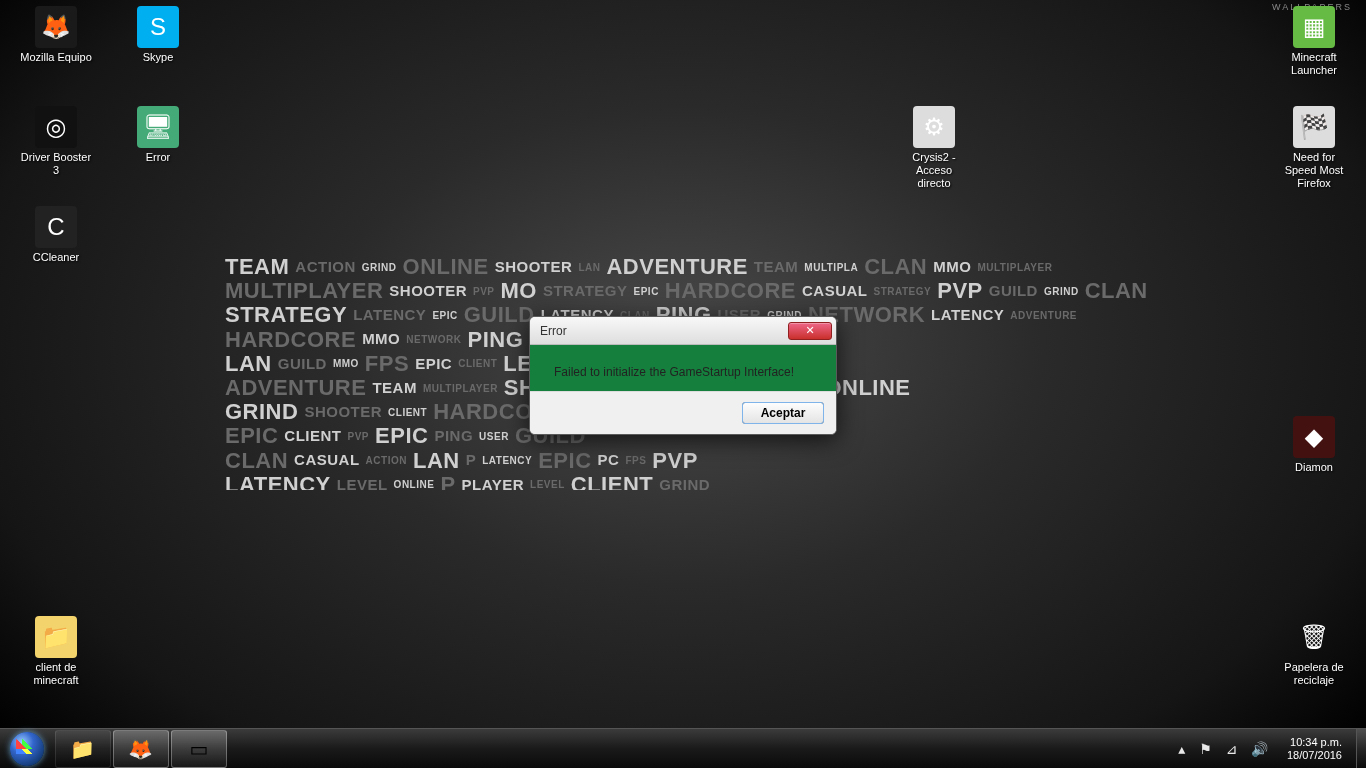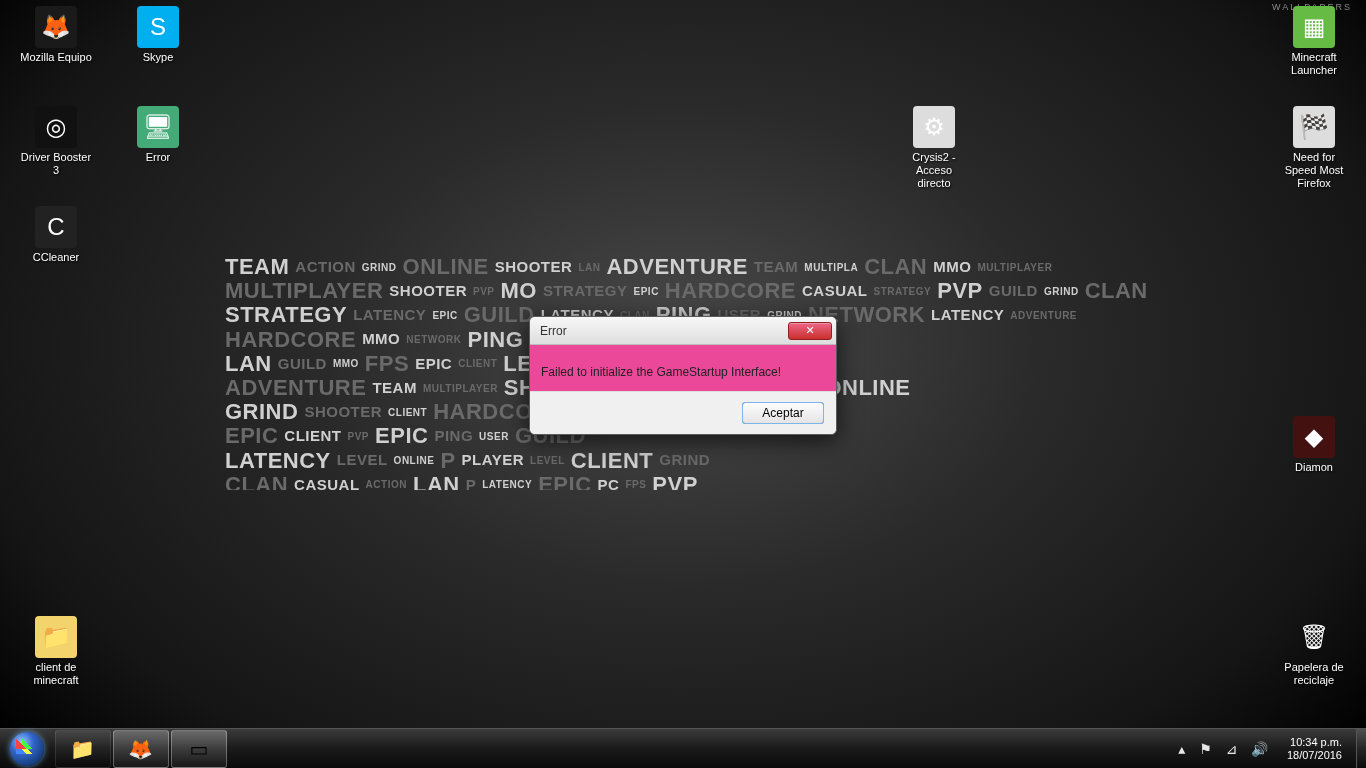--- a/index.html
+++ b/index.html
@@ -16,23 +16,23 @@
 .cloud{ position:absolute; left:180px; top:255px; width:1010px; height:235px; overflow:hidden; pointer-events:none;margin-left:42px;}
 .cloud span{ display:inline-block; color:#d0d0d0; font-weight:bold; letter-spacing:0.5px; text-transform:uppercase; margin:0 3px; vertical-align:middle; line-height:1.1;}
 .cloud .dim{ color:#6a6a6a; }
 .cloud .big{ font-size:22px; } .cloud .med{ font-size:15px; } .cloud .sm{ font-size:10px; }
 .cloud .row{ white-space:nowrap; }
 
 .dialog{ position:absolute; left:529px; top:316px; width:308px; background:#f0f0f0; border:1px solid #5a5a5a; border-radius:6px; box-shadow:0 5px 25px rgba(0,0,0,0.7);}
 .titlebar{ height:28px; background:linear-gradient(#f8f8f8,#dedede); border-bottom:1px solid #bbb; border-radius:5px 5px 0 0; display:flex; align-items:center; padding:0 4px 0 10px;}
 .titlebar .ttl{ font-size:12px; color:#333; flex:1;}
 .closebtn{ width:44px; height:18px; background:linear-gradient(#e68,#c9302c); border:1px solid #902020; border-radius:3px; color:#fff; font-size:11px; display:flex; align-items:center; justify-content:center; cursor:pointer; box-shadow:inset 0 1px 0 rgba(255,255,255,0.3);}
-.dlgbody{ padding:20px 11px 12px; background:#ec4899; font-size:12px; color:#222;}
+.dlgbody{ padding:20px 24px 12px; background:#15803d; font-size:12px; color:#222;}
 .dlgfoot{ padding:10px 12px; background:#f0f0f0; text-align:right; border-top:1px solid #ddd; border-radius:0 0 5px 5px;}
-.okbtn{ min-width:82px; padding:3px 12px; font-size:12px; background:linear-gradient(#fdfdfd,#e4e4e4); border:1px solid #8a8a8a; border-radius:3px; cursor:pointer; outline:1px solid #7eb4ea; outline-offset:-1px;}
+.okbtn{ min-width:82px; padding:3px 12px; font-size:12px; background:linear-gradient(#fdfdfd,#e4e4e4); border:1px solid #8a8a8a; border-radius:3px; cursor:pointer; outline:1px solid #7eb4ea; outline-offset:-1px;font-weight:bold;}
 
 .taskbar{ position:absolute; left:0; bottom:0; width:100%; height:40px; background:linear-gradient(#3b3b3b 0%,#1a1a1a 50%,#0a0a0a 100%); border-top:1px solid #555; display:flex; align-items:center;}
 .startbtn{ width:54px; height:40px; display:flex; align-items:center; justify-content:center; cursor:pointer;}
 .orb{ width:34px; height:34px; border-radius:50%; background:radial-gradient(circle at 35% 30%,#9cf 0%,#36c 35%,#024 100%); box-shadow:0 0 6px rgba(120,200,255,0.7); position:relative;}
 .orb::before{content:""; position:absolute; inset:6px; background:
  linear-gradient(45deg,#e33 0 50%,transparent 0) 0 0/50% 50% no-repeat,
  linear-gradient(45deg,#3c3 0 50%,transparent 0) 50% 0/50% 50% no-repeat,
  linear-gradient(45deg,#36f 0 50%,transparent 0) 0 50%/50% 50% no-repeat,
  linear-gradient(45deg,#fc3 0 50%,transparent 0) 50% 50%/50% 50% no-repeat;
  border-radius:3px; filter:brightness(1.3);}
@@ -51,22 +51,22 @@
 
 <div class="cloud" id="cloud">
     <div class="row"><span class="big">TEAM</span><span class="med dim">action</span><span class="sm">GRIND</span><span class="big dim">ONLINE</span><span class="med">SHOOTER</span><span class="sm dim">LAN</span><span class="big">ADVENTURE</span><span class="med dim">TEAM</span><span class="sm">multipla</span><span class="big dim">CLAN</span><span class="med">MMO</span><span class="sm dim">multiplayer</span></div>
     <div class="row"><span class="big dim">multiplayer</span><span class="med">SHOOTER</span><span class="sm dim">PVP</span><span class="big">MO</span><span class="med dim">strategy</span><span class="sm">EPIC</span><span class="big dim">HARDCORE</span><span class="med">casual</span><span class="sm dim">strategy</span><span class="big">PVP</span><span class="med dim">guild</span><span class="sm">GRIND</span><span class="big dim">CLAN</span></div>
     <div class="row"><span class="big">strategy</span><span class="med dim">latency</span><span class="sm">EPIC</span><span class="big dim">guild</span><span class="med">latency</span><span class="sm dim">CLAN</span><span class="big">PING</span><span class="med dim">user</span><span class="sm">GRIND</span><span class="big dim">network</span><span class="med">latency</span><span class="sm dim">ADVENTURE</span></div>
     <div class="row"><span class="big dim">HARDCORE</span><span class="med">MMO</span><span class="sm dim">network</span><span class="big">PING</span><span class="med dim">fps</span><span class="sm">client</span><span class="big dim">TEAM</span></div>
     <div class="row"><span class="big">LAN</span><span class="med dim">guild</span><span class="sm">MMO</span><span class="big dim">fps</span><span class="med">EPIC</span><span class="sm dim">client</span><span class="big">LEVEL</span><span class="med dim">latency</span></div>
     <div class="row"><span class="big dim">ADVENTURE</span><span class="med">TEAM</span><span class="sm dim">multiplayer</span><span class="big">shooter</span><span class="med dim">CASUAL</span><span class="sm">PC</span><span class="big dim">cas</span><span class="med">PC</span><span class="sm dim">LAN</span><span class="big">ONLINE</span></div>
     <div class="row"><span class="big">GRIND</span><span class="med dim">SHOOTER</span><span class="sm">client</span><span class="big dim">hardcore</span><span class="med">MMO</span><span class="sm dim">net</span><span class="big">multiplayer</span></div>
     <div class="row"><span class="big dim">EPIC</span><span class="med">client</span><span class="sm dim">PVP</span><span class="big">EPIC</span><span class="med dim">PING</span><span class="sm">user</span><span class="big dim">guild</span></div>
+    <div class="row"><span class="big dim">CLAN</span><span class="med">casual</span><span class="sm dim">action</span><span class="big">LAN</span><span class="med dim">P</span><span class="sm">latency</span><span class="big dim">EPIC</span><span class="med">PC</span><span class="sm dim">fps</span><span class="big">PVP</span></div>
     <div class="row"><span class="big">latency</span><span class="med dim">LEVEL</span><span class="sm">ONLINE</span><span class="big dim">P</span><span class="med">player</span><span class="sm dim">LEVEL</span><span class="big">client</span><span class="med dim">GRIND</span></div>
-    <div class="row"><span class="big dim">CLAN</span><span class="med">casual</span><span class="sm dim">action</span><span class="big">LAN</span><span class="med dim">P</span><span class="sm">latency</span><span class="big dim">EPIC</span><span class="med">PC</span><span class="sm dim">fps</span><span class="big">PVP</span></div>
   </div>
 
 <div id="desktop">
     <div class="icon" style="left: 18px; top: 6px;">
       <div class="pic" style="background:#1a1a1a">🦊</div>
       <div class="lbl">Mozilla Equipo</div>
     </div>
     <div class="icon" style="left: 120px; top: 6px;">
       <div class="pic" style="background:#00aff0">S</div>
       <div class="lbl">Skype</div>

